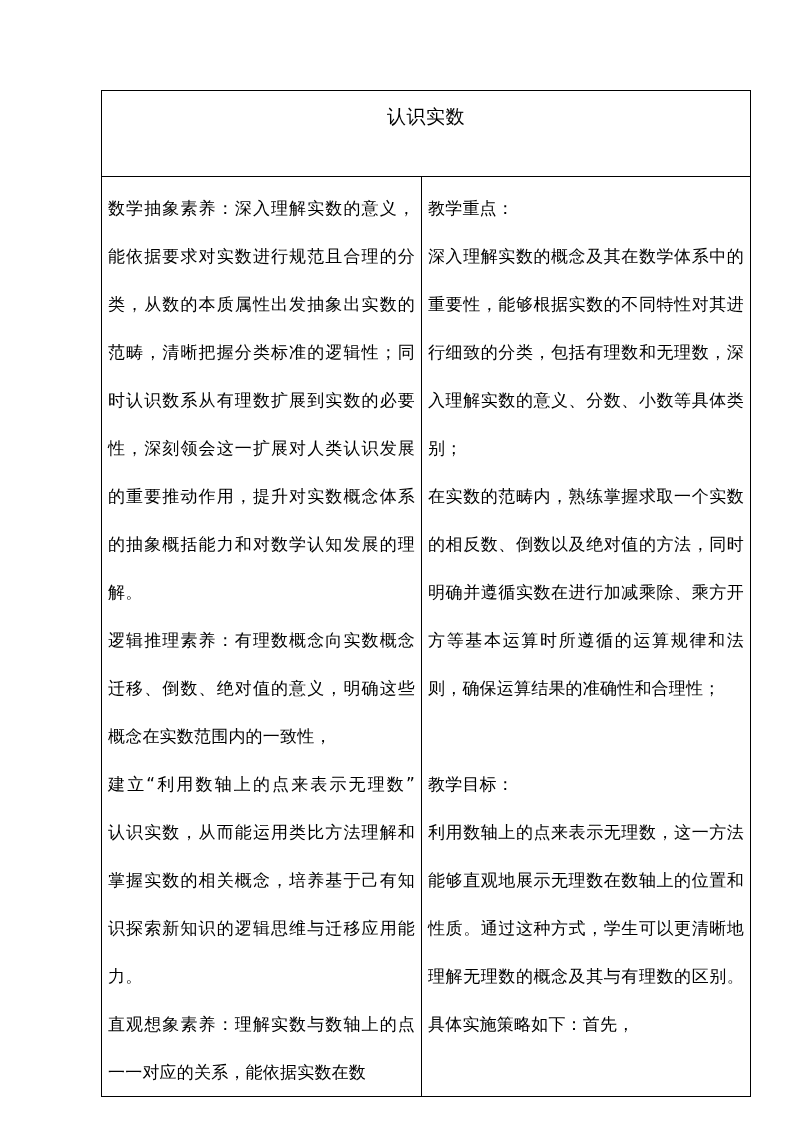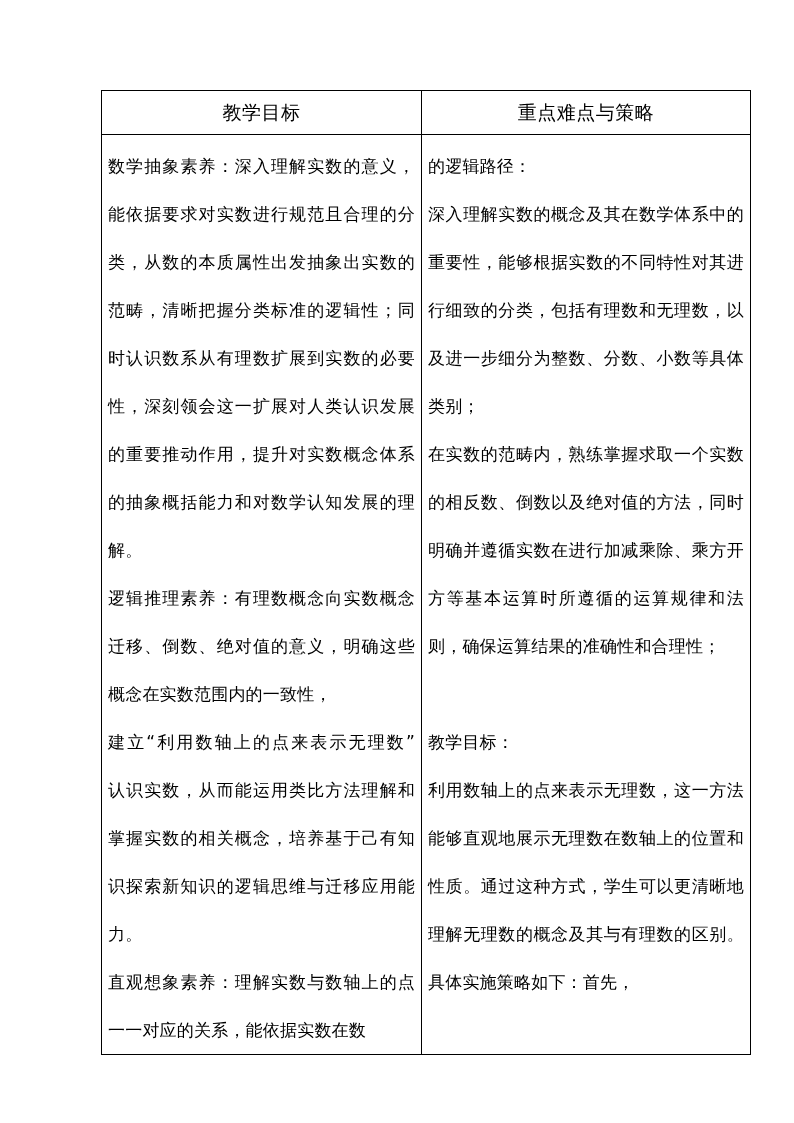--- a/index.html
+++ b/index.html
@@ -89,41 +89,38 @@
 
 <div class="page">
 
   <table class="doc-table">
     <colgroup>
       <col class="col-left">
       <col class="col-right">
     </colgroup>
     <tbody>
       <tr>
-        <td class="head-cell">
-          <div class="head-text">教学目标</div>
-        </td>
-        <td class="head-cell">
-          <div class="head-text">重点难点与策略</div>
+        <td class="title-cell" colspan="2">
+          <div class="title-text">认识实数</div>
         </td>
       </tr>
       <tr>
         <td class="body-cell">
           <div class="body-inner">
             <p class="para">数学抽象素养：深入理解实数的意义，能依据要求对实数进行规范且合理的分类，从数的本质属性出发抽象出实数的范畴，清晰把握分类标准的逻辑性；同时认识数系从有理数扩展到实数的必要性，深刻领会这一扩展对人类认识发展的重要推动作用，提升对实数概念体系的抽象概括能力和对数学认知发展的理解。</p>
             <p class="para">逻辑推理素养：有理数概念向实数概念迁移、倒数、绝对值的意义，明确这些概念在实数范围内的一致性，</p>
             <p class="para just-all">建立“利用数轴上的点来表示无理数”</p>
             <p class="para">认识实数，从而能运用类比方法理解和掌握实数的相关概念，培养基于己有知识探索新知识的逻辑思维与迁移应用能力。</p>
             <p class="para">直观想象素养：理解实数与数轴上的点一一对应的关系，能依据实数在数</p>
           </div>
         </td>
         <td class="body-cell">
           <div class="body-inner">
-            <p class="para">的逻辑路径：</p>
-            <p class="para">深入理解实数的概念及其在数学体系中的重要性，能够根据实数的不同特性对其进行细致的分类，包括有理数和无理数，以及进一步细分为整数、分数、小数等具体类别；</p>
+            <p class="para">教学重点：</p>
+            <p class="para">深入理解实数的概念及其在数学体系中的重要性，能够根据实数的不同特性对其进行细致的分类，包括有理数和无理数，深入理解实数的意义、分数、小数等具体类别；</p>
             <p class="para">在实数的范畴内，熟练掌握求取一个实数的相反数、倒数以及绝对值的方法，同时明确并遵循实数在进行加减乘除、乘方开方等基本运算时所遵循的运算规律和法则，确保运算结果的准确性和合理性；</p>
             <div class="blank-line"></div>
             <p class="para">教学目标：</p>
             <p class="para">利用数轴上的点来表示无理数，这一方法能够直观地展示无理数在数轴上的位置和性质。通过这种方式，学生可以更清晰地理解无理数的概念及其与有理数的区别。具体实施策略如下：首先，</p>
           </div>
         </td>
       </tr>
     </tbody>
   </table>
 

